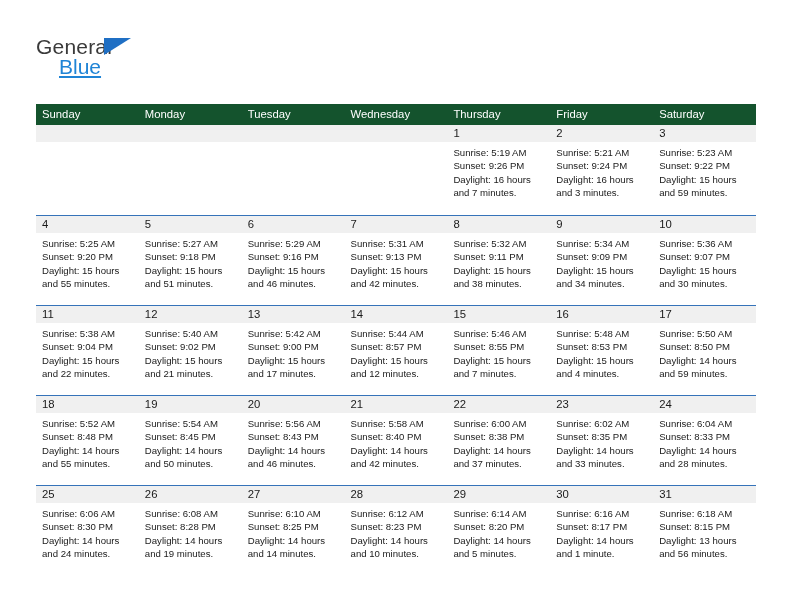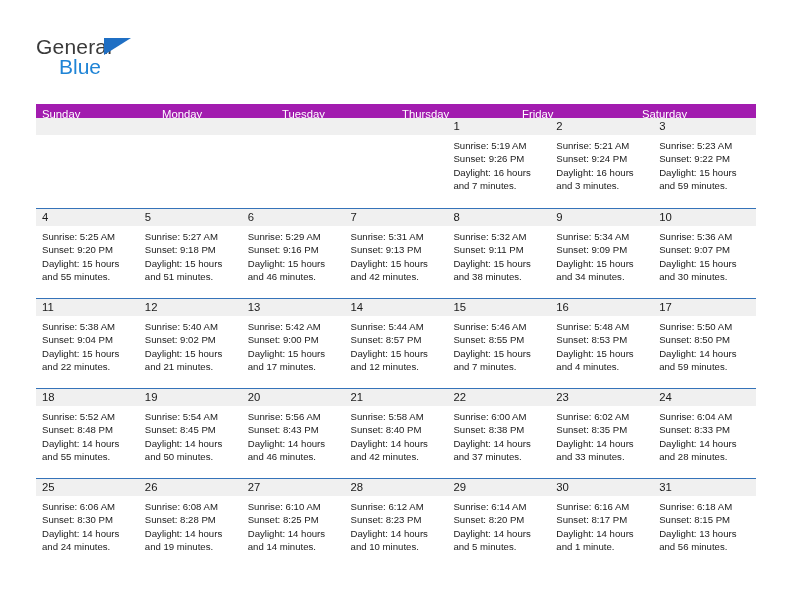--- a/index.html
+++ b/index.html
@@ -58,20 +58,21 @@
     border-left: 27px solid #1f6fc4;
     border-bottom: 17px solid transparent;
   }
   .logo-blue {
     position: absolute;
     left: 23px;
     top: 20px;
     font-size: 21px;
     color: #1f84d6;
     line-height: 1;
+    text-decoration: underline;
   }
 
   .title-block {
     position: absolute;
     right: 36px;
     top: 30px;
     text-align: right;
   }
   .month-title {
     font-size: 29px;
@@ -91,22 +92,22 @@
   
   .calendar {
     position: absolute;
     left: 36px;
     top: 104px;
     width: 720px;
   }
 
   .weekday-row {
     display: flex;
-    background: #a21caf;
-    height: 14px;
+    background: #14532d;
+    height: 21px;
   }
   .weekday {
     flex: 1 1 0;
     color: #ffffff;
     font-size: 11.3px;
     line-height: 21px;
     padding-left: 6px;
     box-sizing: border-box;
     white-space: nowrap;
     overflow: hidden;
@@ -174,20 +175,21 @@
     </div>
 
 
   </div>
 
   <div class="calendar">
     <div class="weekday-row" id="weekday-row">
         <div class="weekday">Sunday</div>
         <div class="weekday">Monday</div>
         <div class="weekday">Tuesday</div>
+        <div class="weekday">Wednesday</div>
         <div class="weekday">Thursday</div>
         <div class="weekday">Friday</div>
         <div class="weekday">Saturday</div>
       </div>
     <div id="weeks-container">
         <div class="week-row shaded">
           <div class="day-cell empty">
             <div class="daynum-band">
               <span class="daynum"></span>
             </div>

